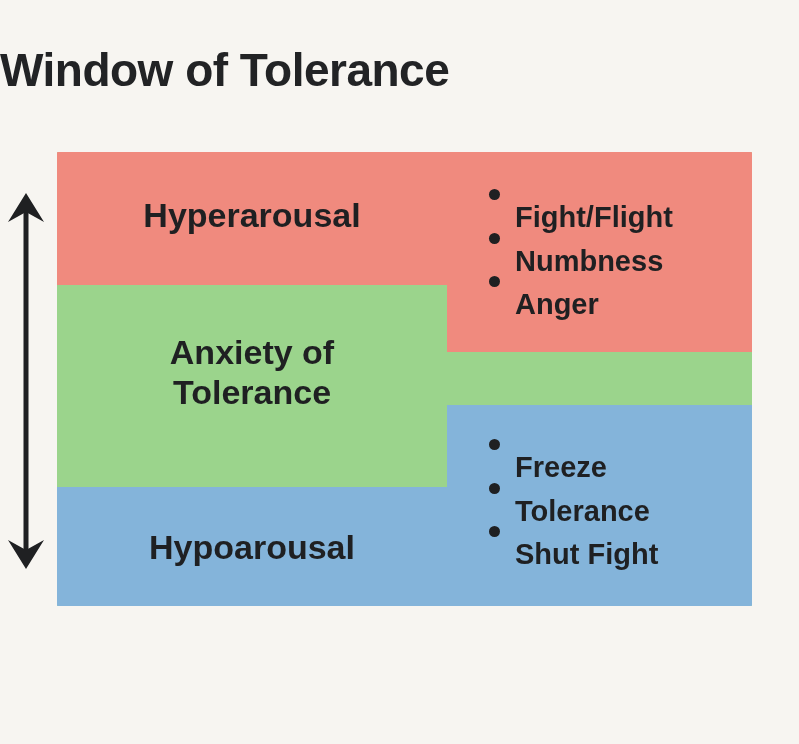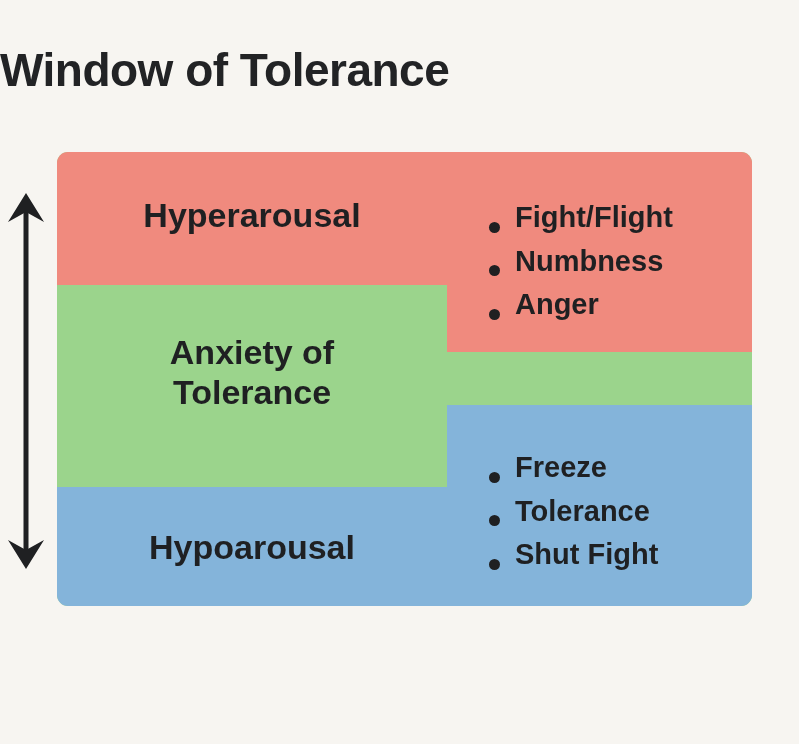--- a/index.html
+++ b/index.html
@@ -37,21 +37,21 @@
     height: 382px;
   }
 
   
   #diagram-card {
     position: absolute;
     left: 57px;
     top: 152px;
     width: 695px;
     height: 454px;
-    border-radius: 11px;
+    border-radius: 1px;
     overflow: hidden;
     background: #9bd48c;
   }
 
   .band {
     position: absolute;
   }
 
   
   .red-left {
@@ -116,21 +116,21 @@
     left: 432px;
     margin: 0;
     padding: 0;
     list-style: none;
   }
   #hyper-symptoms { top: 44px; }
   #hypo-symptoms  { top: 294px; }
 
   .symptom-item {
     display: flex;
-    align-items: flex-end;
+    align-items: flex-start;
     font-size: 29px;
     font-weight: bold;
     color: #1f2022;
     line-height: 1.5;
     white-space: nowrap;
   }
   .bullet-dot {
     width: 11px;
     height: 11px;
     border-radius: 50%;

